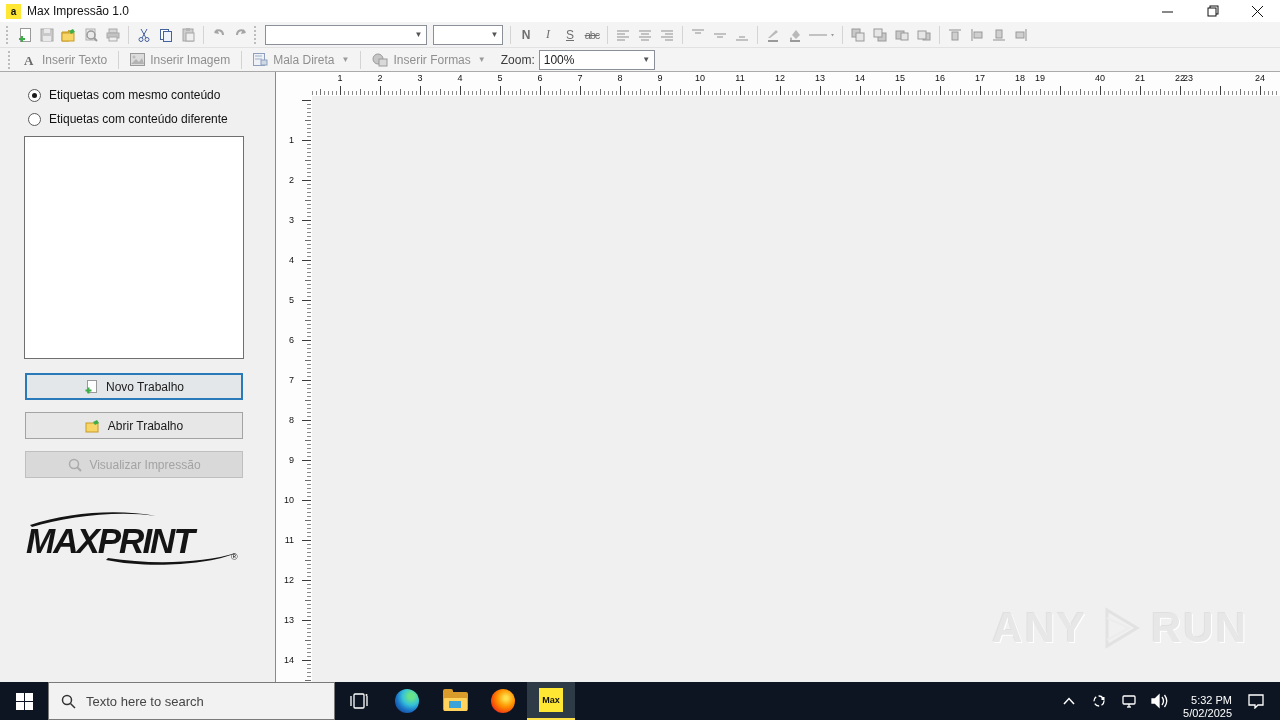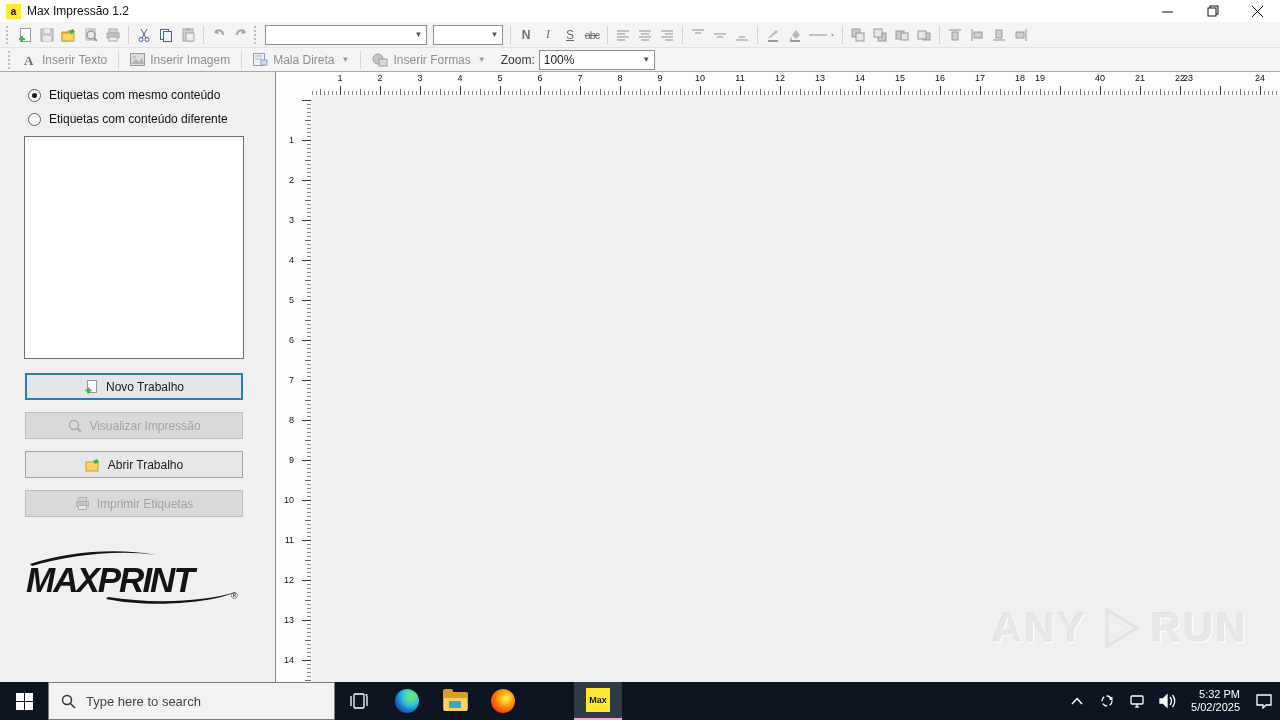--- a/index.html
+++ b/index.html
@@ -74,25 +74,25 @@
                font-size:42px; font-weight:bold; letter-spacing:2px; color:#e7e7e7;
                text-shadow:1px 1px 0 #ffffff, -1px -1px 0 #e0e0e0; user-select:none; }
   .watermark svg { display:block; }
 
   
   .taskbar { height:38px; background:#0d1522; display:flex; align-items:stretch; flex:0 0 auto; color:#fff; }
   .tb-start { width:48px; display:flex; align-items:center; justify-content:center; }
   .tb-search { width:287px; background:#f2f2f2; border:1px solid #7a7a7a; display:flex; align-items:center; gap:10px; padding-left:12px; }
   .tb-search span { font-size:13px; color:#454545; }
   .tb-app { width:48px; display:flex; align-items:center; justify-content:center; }
-  .tb-app.active { background:#2e3b47; border-bottom:2px solid #f9a8d4;margin-left:47px; }
+  .tb-app.active { background:#2e3b47; border-bottom:2px solid #fde047; }
   .max-badge { width:24px; height:24px; background:#ffe733; display:flex; align-items:center; justify-content:center;
                font-size:9px; font-weight:bold; color:#111; }
   .tb-spacer { flex:1; }
-  .tray { display:flex; align-items:center; gap:6px; padding-right:4px; }
+  .tray { display:flex; align-items:flex-end; gap:6px; padding-right:12px; }
   .tray-icon { width:24px; height:38px; display:flex; align-items:center; justify-content:center; }
   .clock { text-align:right; font-size:11px; line-height:13px; padding:0 6px; }
 
   
   .edge-circle { width:24px; height:24px; border-radius:50%;
      background:radial-gradient(circle at 68% 30%, #67e48b 12%, #35c1d8 38%, #1b74c8 62%, #174f9e 80%); }
   .ff-circle { width:24px; height:24px; border-radius:50%;
      background:radial-gradient(circle at 62% 38%, #ffe14d 8%, #ff9500 40%, #f4470c 70%, #b5007f 95%); }
   .folder { position:relative; width:25px; height:19px; }
   .folder .back { position:absolute; inset:0; background:#d99c2b; border-radius:2px; }
@@ -100,21 +100,21 @@
   .folder .front { position:absolute; left:1px; right:1px; bottom:0; height:13px; background:#ffd35c; border-radius:1px; }
   .folder .slot { position:absolute; left:6px; bottom:3px; width:12px; height:7px; background:#3aa3d9; }
 </style>
 </head>
 <body>
 
 <div class="window">
 
   <div class="titlebar">
     <span class="app-icon">a</span>
-    <span class="title-text">Max Impressão 1.2</span>
+    <span class="title-text">Max Impressão 1.0</span>
     <span class="titlebar-spacer"></span>
     <span class="win-btn">
       <svg width="11" height="11" viewBox="0 0 11 11">
           <line x1="0" y1="6" x2="11" y2="6" stroke="#111" stroke-width="1"></line>
         </svg>
     </span>
     <span class="win-btn">
       <svg width="12" height="12" viewBox="0 0 12 12" fill="none" stroke="#111">
         <rect x="3" y="1" width="8" height="8"></rect>
           <rect x="1" y="3" width="8" height="8" fill="#fff"></rect>
@@ -388,41 +388,33 @@
       </div>
       <div class="preview-box"></div>
 
       <button class="sbtn first focused">
         <svg width="15" height="15">
             <rect x="3.5" y="1.5" width="9" height="12" fill="#fff" stroke="#9a9a9a"></rect>
             <path d="M1.5 11.5h6M4.5 8.5v6" stroke="#3fae49" stroke-width="2"></path>
           </svg>
         <span>Novo Trabalho</span>
       </button>
-      <button class="sbtn disabled">
-        <svg width="15" height="15">
-            <circle cx="7" cy="7" r="4.5" fill="none" stroke="#ababab" stroke-width="1.5"></circle>
-            <line x1="10" y1="10" x2="14" y2="14" stroke="#ababab" stroke-width="2"></line>
-          </svg>
-        <span>Visualizar Impressão</span>
-      </button>
       <button class="sbtn">
         <svg width="16" height="15">
             <rect x="1" y="5" width="12" height="9" fill="#f7d667" stroke="#c79b27"></rect>
             <path d="M8 4l4-2 2 3-4 2z" fill="#3fae49"></path>
           </svg>
         <span>Abrir Trabalho</span>
       </button>
       <button class="sbtn disabled">
         <svg width="15" height="15">
-            <rect x="3.5" y="1.5" width="8" height="4" fill="#d0d0d0" stroke="#b2b2b2"></rect>
-            <rect x="1.5" y="5.5" width="12" height="5" fill="#c3c3c3" stroke="#b2b2b2"></rect>
-            <rect x="3.5" y="9.5" width="8" height="4" fill="#e8e8e8" stroke="#b2b2b2"></rect>
+            <circle cx="7" cy="7" r="4.5" fill="none" stroke="#ababab" stroke-width="1.5"></circle>
+            <line x1="10" y1="10" x2="14" y2="14" stroke="#ababab" stroke-width="2"></line>
           </svg>
-        <span>Imprimir Etiquetas</span>
+        <span>Visualizar Impressão</span>
       </button>
 
       <div class="logo-wrap">
         <svg width="218" height="58" viewBox="0 0 218 58">
           <path d="M6 17 C 45 4, 95 1, 132 8 C 92 2, 42 9, 8 19 Z" fill="#141414"></path>
           <text x="2" y="45" font-family="Liberation Sans,sans-serif" font-size="35" font-weight="bold" font-style="italic" letter-spacing="-2" fill="#141414">MAXPRINT</text>
           <text x="207" y="52" font-size="9" fill="#141414">®</text>
           <path d="M84 50 C 128 57, 180 55, 212 45 C 182 58, 120 60, 82 52 Z" fill="#141414"></path>
         </svg>
       </div>
@@ -880,21 +872,21 @@
           <rect x="9" y="0" width="8" height="8" fill="#fff"></rect>
         <rect x="0" y="9" width="8" height="8" fill="#fff"></rect>
           <rect x="9" y="9" width="8" height="8" fill="#fff"></rect>
       </svg>
     </div>
     <div class="tb-search">
       <svg width="15" height="15" viewBox="0 0 15 15" fill="none" stroke="#333" stroke-width="1.5">
         <circle cx="6" cy="6" r="4.5"></circle>
           <line x1="9.5" y1="9.5" x2="14" y2="14"></line>
       </svg>
-      <span>Type here to search</span>
+      <span>Texto here to search</span>
     </div>
     <div class="tb-app">
       <svg width="20" height="20" viewBox="0 0 20 20" fill="none" stroke="#fff" stroke-width="1.3">
         <rect x="5" y="3" width="10" height="14" rx="1"></rect>
         <path d="M2 5 v10 M18 5 v10"></path>
         <circle cx="17.5" cy="4" r="1" fill="#fff" stroke="none"></circle>
       </svg>
     </div>
     <div class="tb-app">
         <span class="edge-circle"></span>

